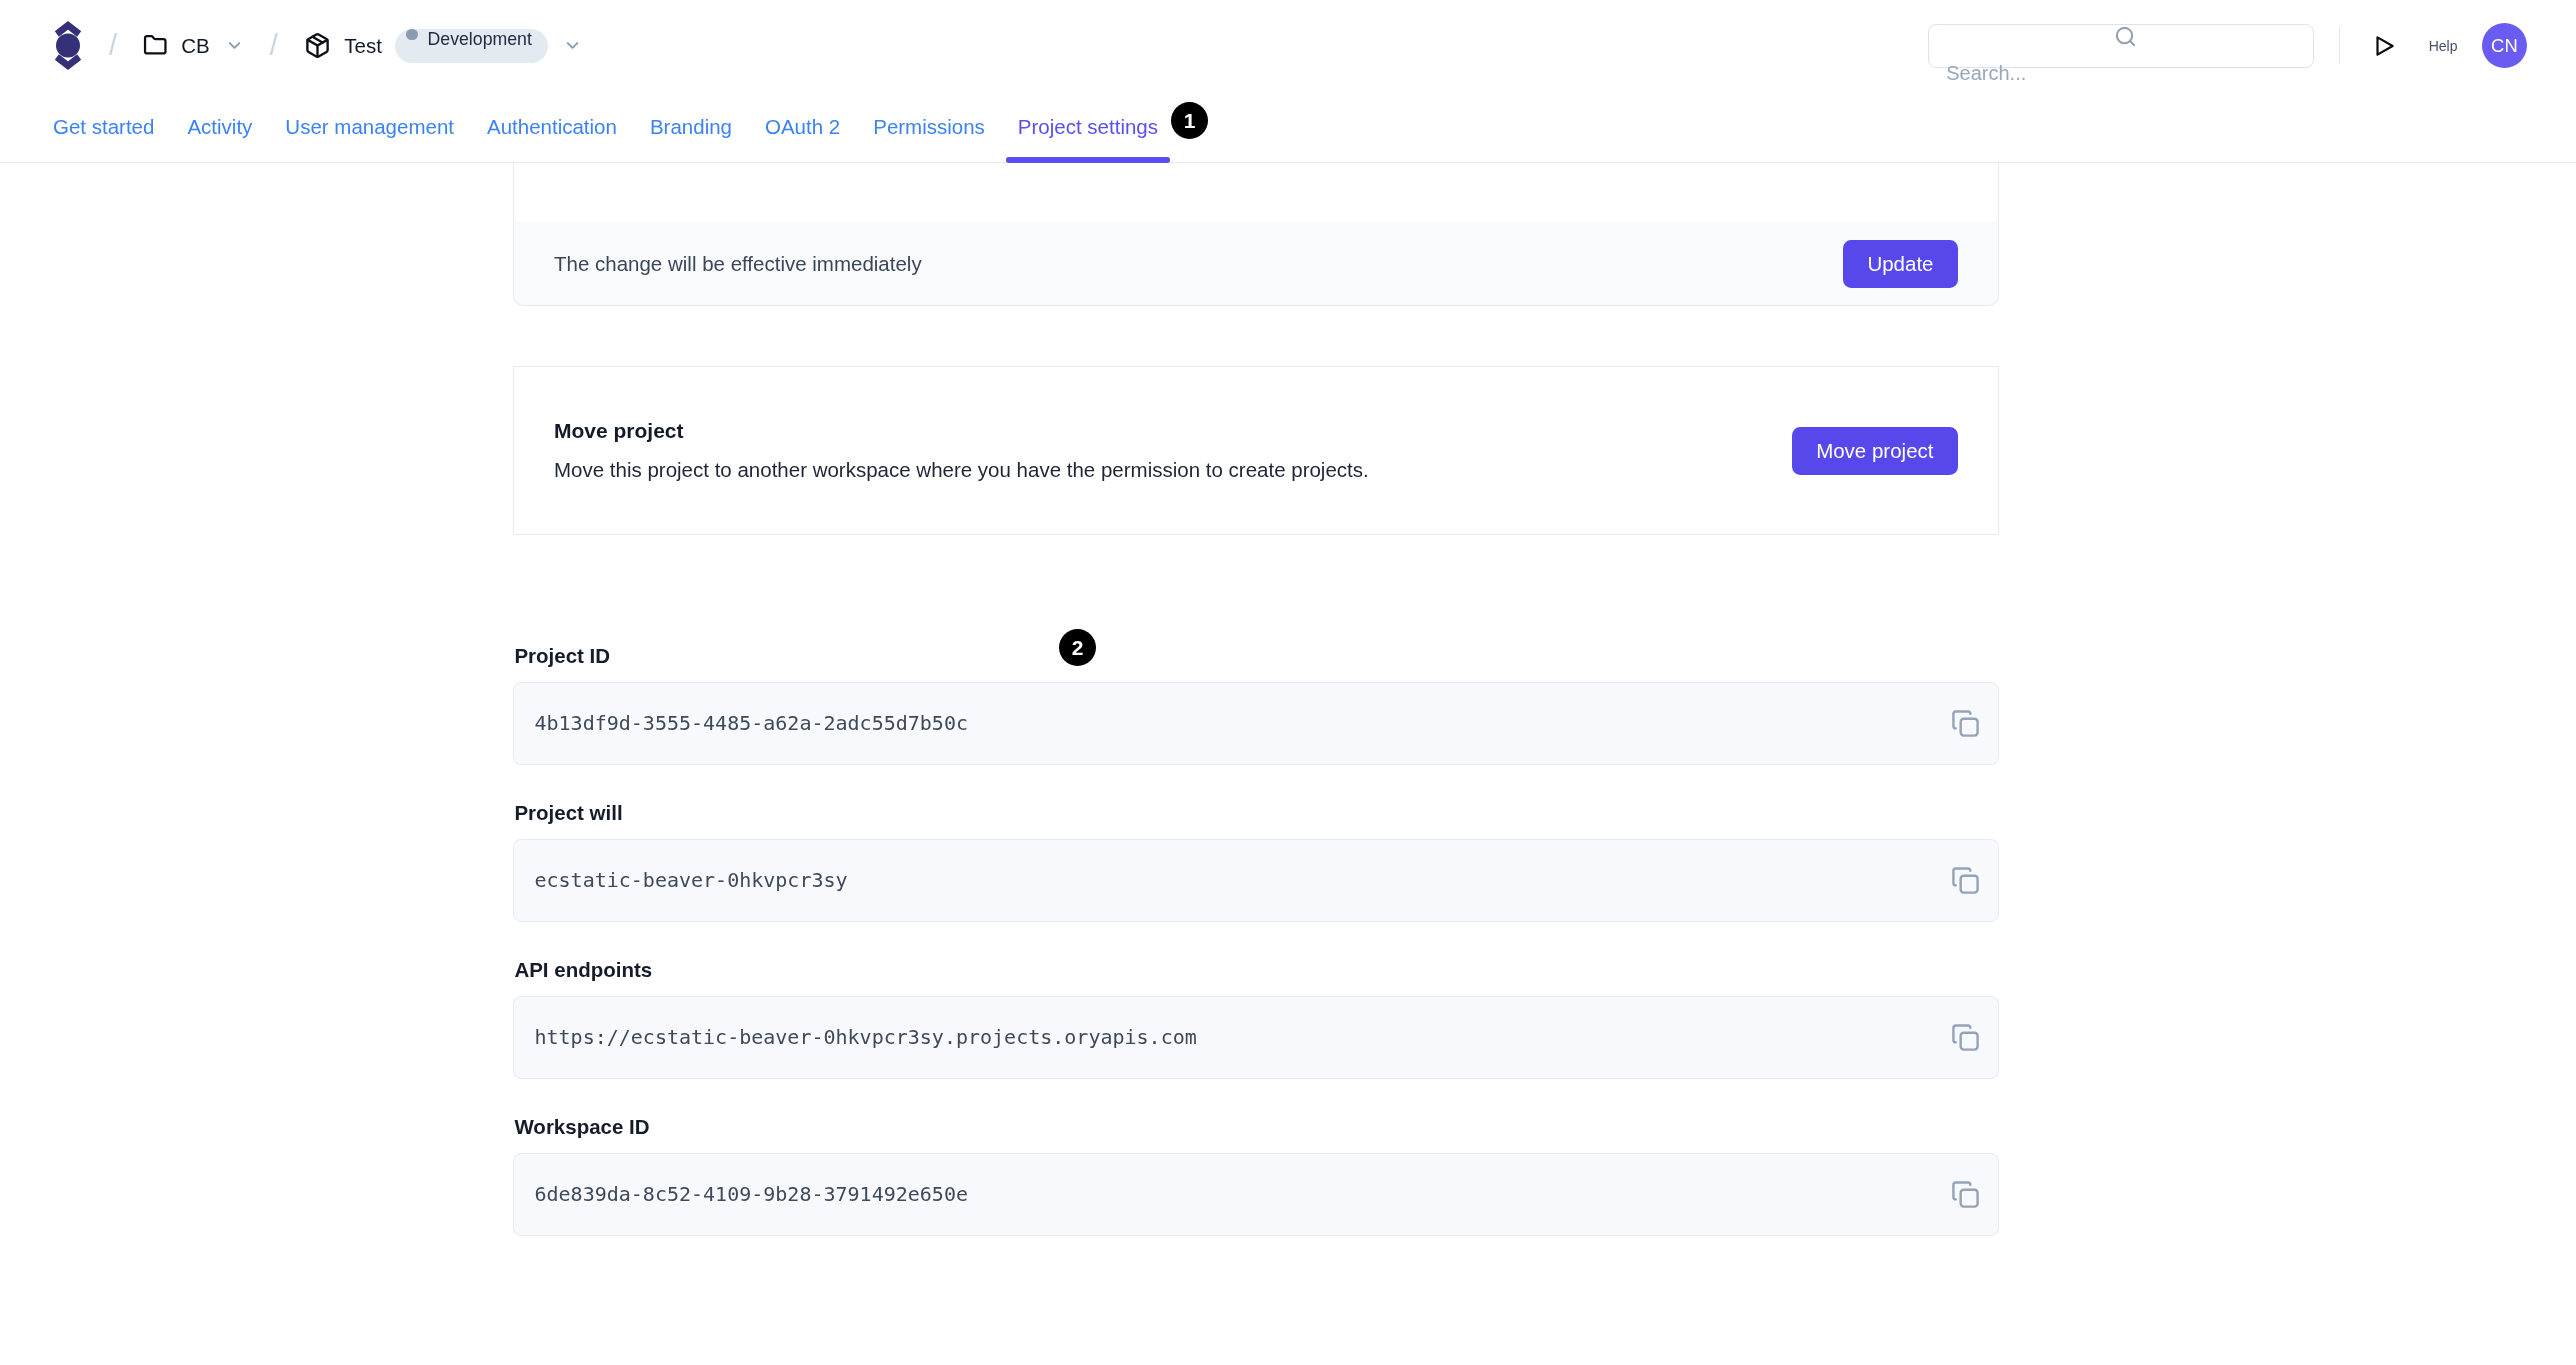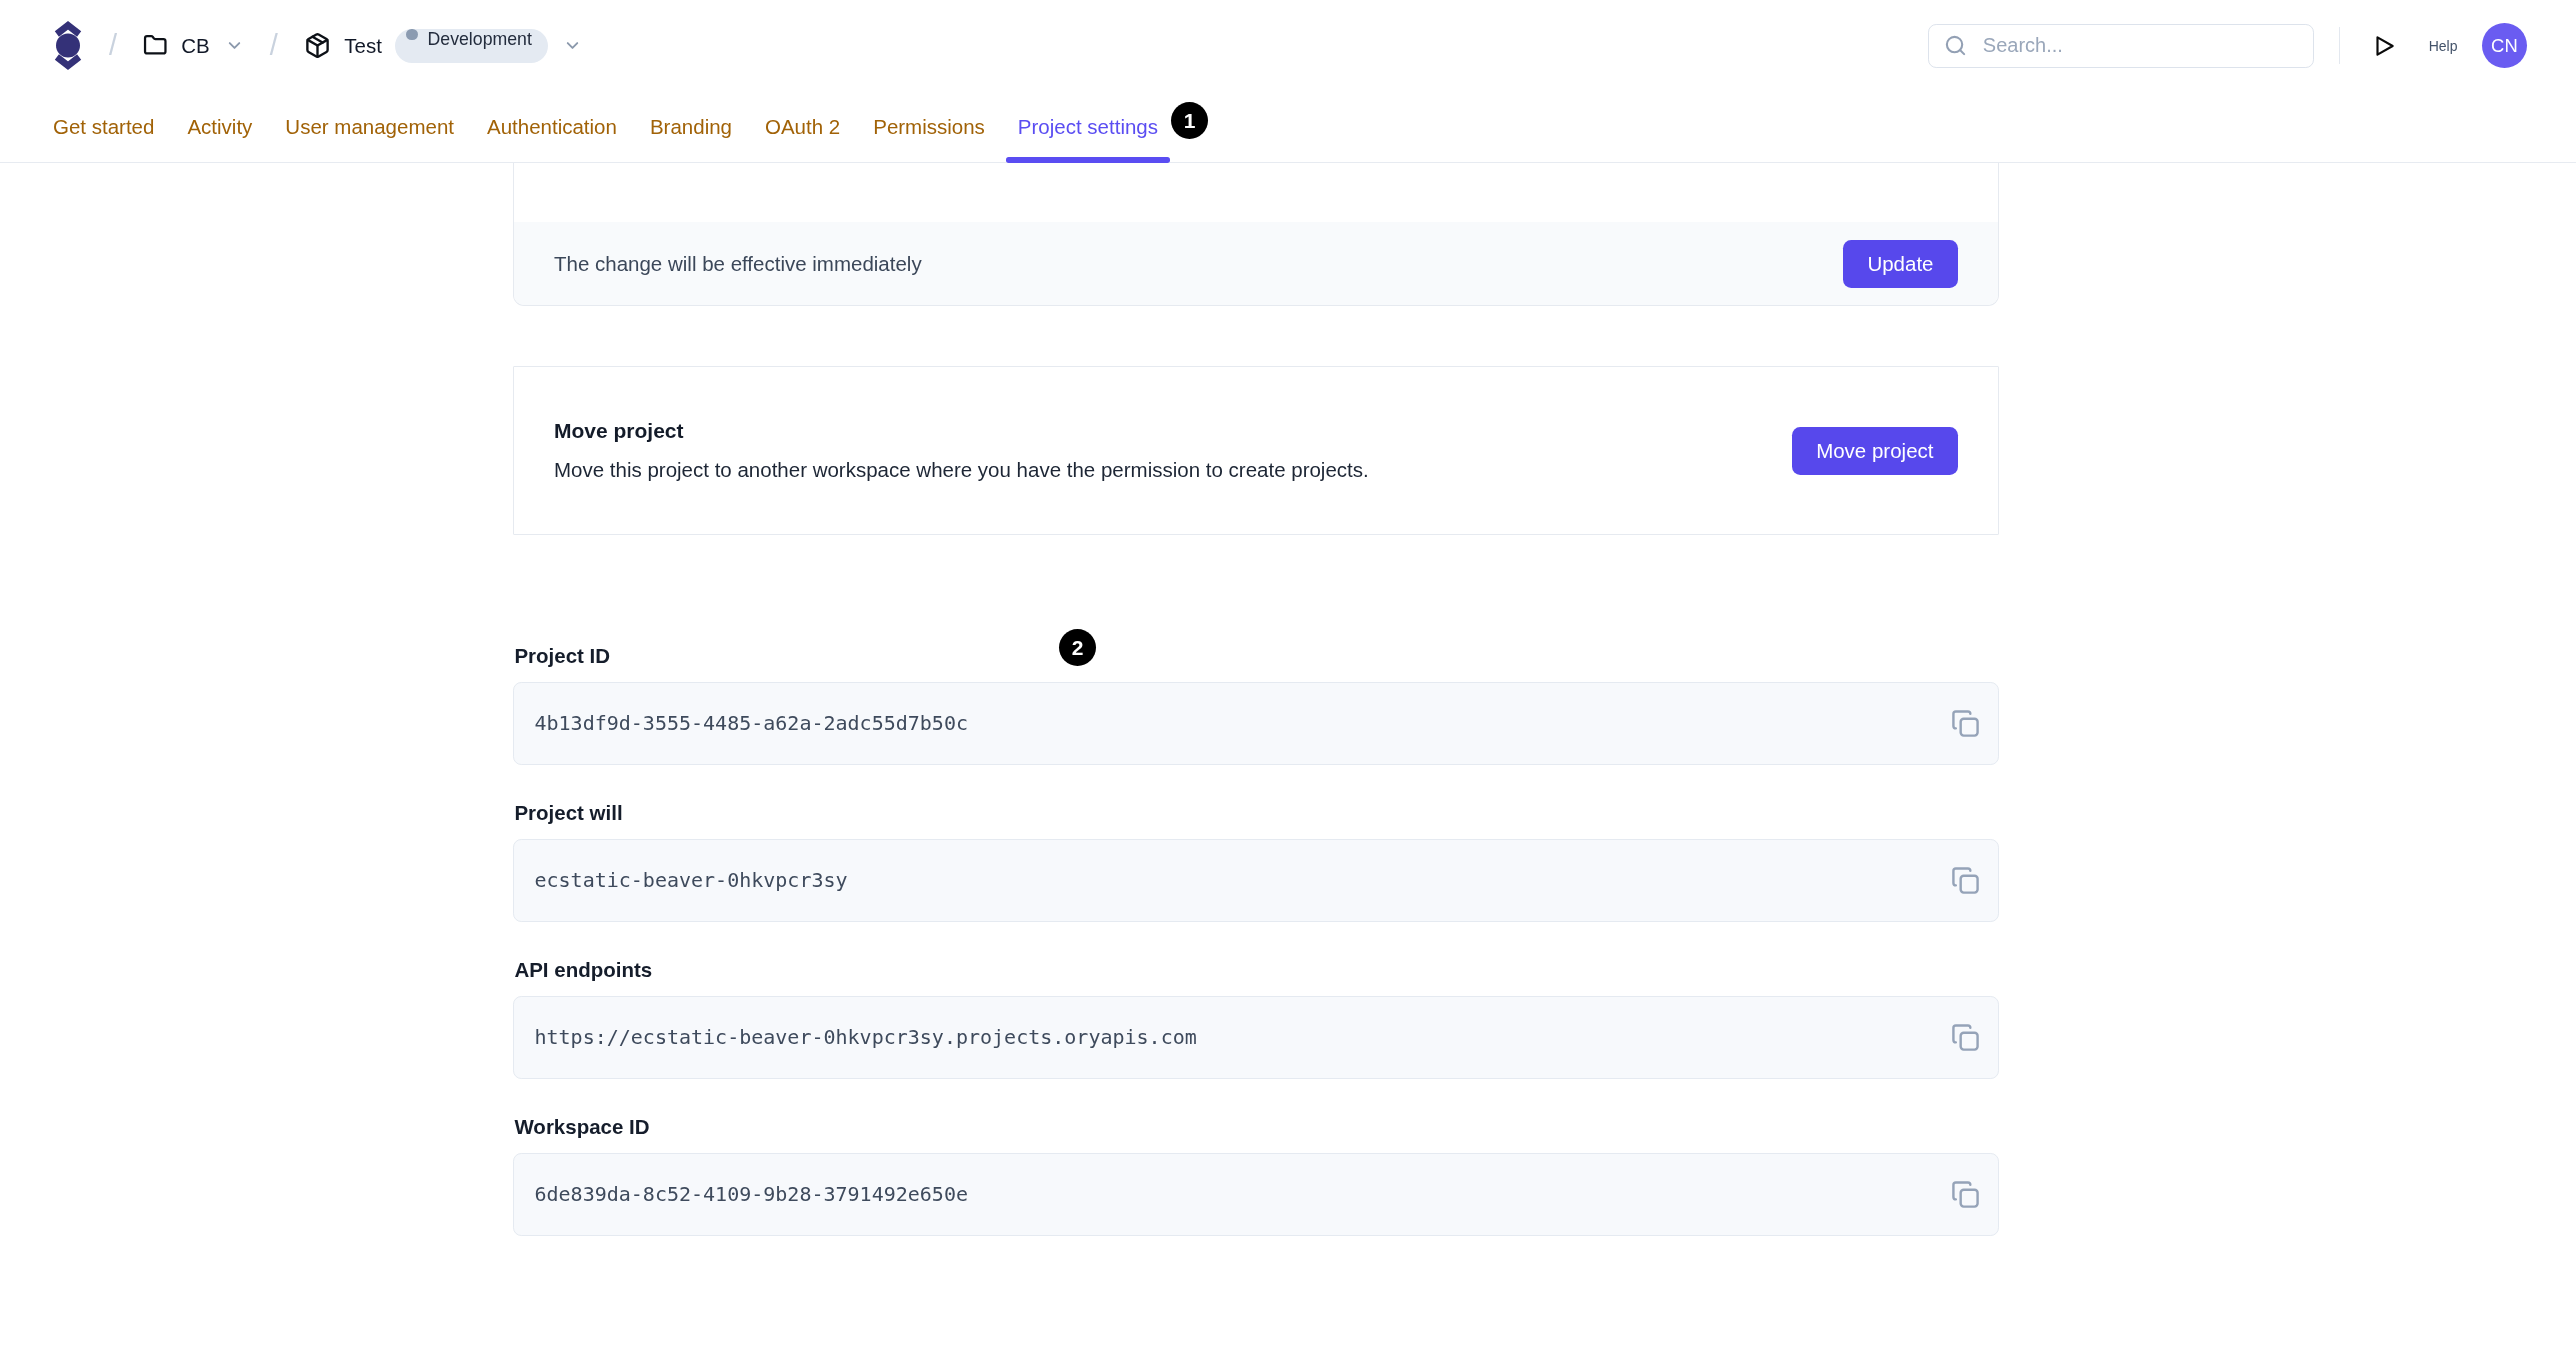--- a/index.html
+++ b/index.html
@@ -42,20 +42,21 @@
   }
   .env-badge .dot { width:11.6px; height:11.6px; border-radius:50%; background: var(--env-badge-dot, #8b9bb1); }
 
   .topbar-right { display:flex; align-items:center; gap: 24.5px; }
   .search {
     display:flex; align-items:center; gap:13.6px;
     width: 386px; height: 44px;
     border: 1.4px solid #dde3ec; border-radius: 8.2px;
     padding: 0 6.8px 0 15px;
     color: #93a0b4;
+    flex-direction: column;
   }
   .search input {
     border:none; outline:none; background:transparent;
     font-family: inherit; font-size: 20px; color:#3b4759;
     width: 100%;
   }
   .search input::placeholder { color:#9aa7ba; }
   .vdiv { width:1.4px; height:37px; background:#e3e8ef; }
   .play-btn { background:none; border:none; padding:0; color:#0a0a0a; cursor:pointer; margin: 0 6.8px; }
   .help { font-size:14px; color:#44536a; text-decoration:none; cursor:pointer; }
@@ -70,21 +71,21 @@
   
   .tabbar {
     height: 72px;
     display:flex; align-items:stretch; gap: 33px;
     padding-left: 53px;
     border-bottom: 1.4px solid #e7ebf1;
     background:#fff;
   }
   .tab {
     display:flex; align-items:center;
-    font-size:20.5px; color:#a16207; text-decoration:none;
+    font-size:20.5px; color:#3b82f6; text-decoration:none;
     position:relative; cursor:pointer; white-space:nowrap;
   }
   .tab.active { color: var(--tab-active, #5a4df2); }
   .tab.active::after {
     content:""; position:absolute; left:-12.3px; right:-12.3px; bottom:-1.4px;
     height:6.8px; border-radius:2.7px;
     background: var(--tab-active, #5a4df2);
   }
   .som-badge {
     width:37px; height:37px; border-radius:50%;

